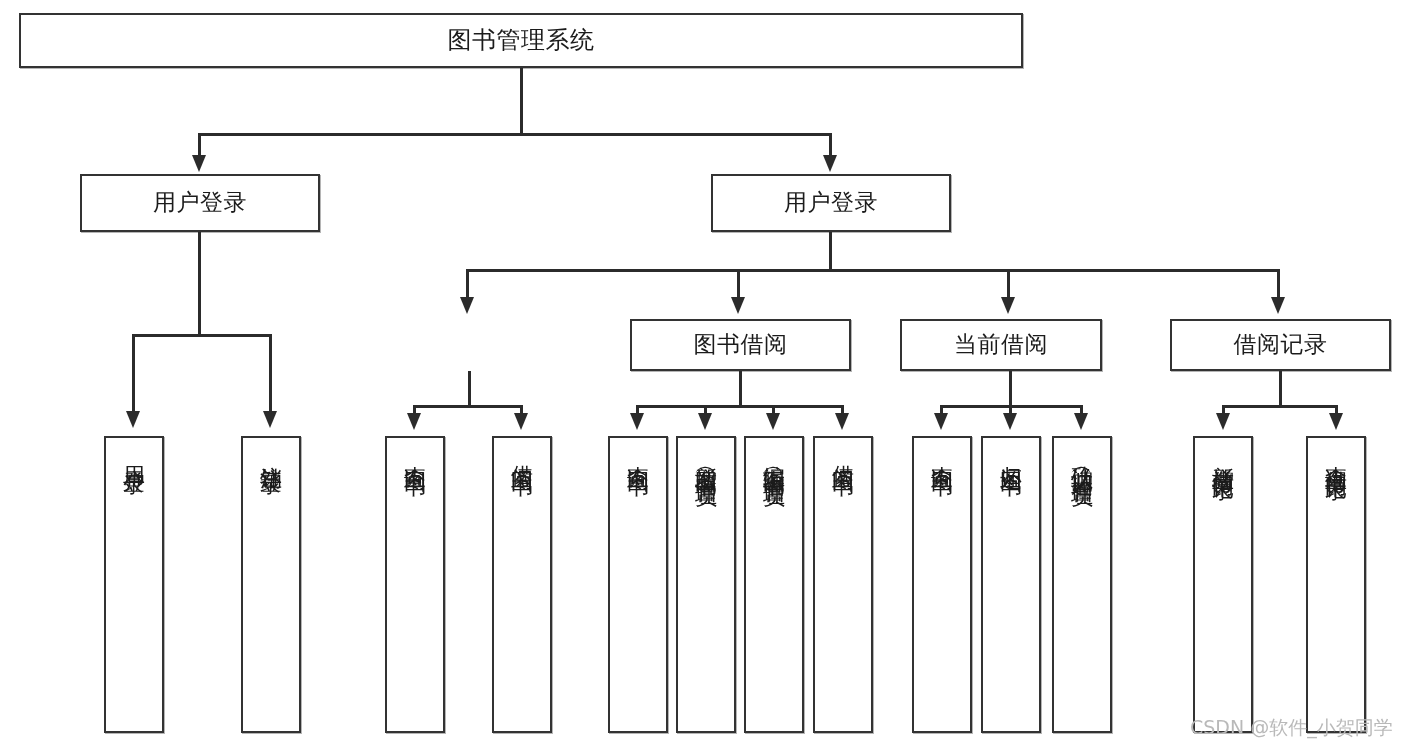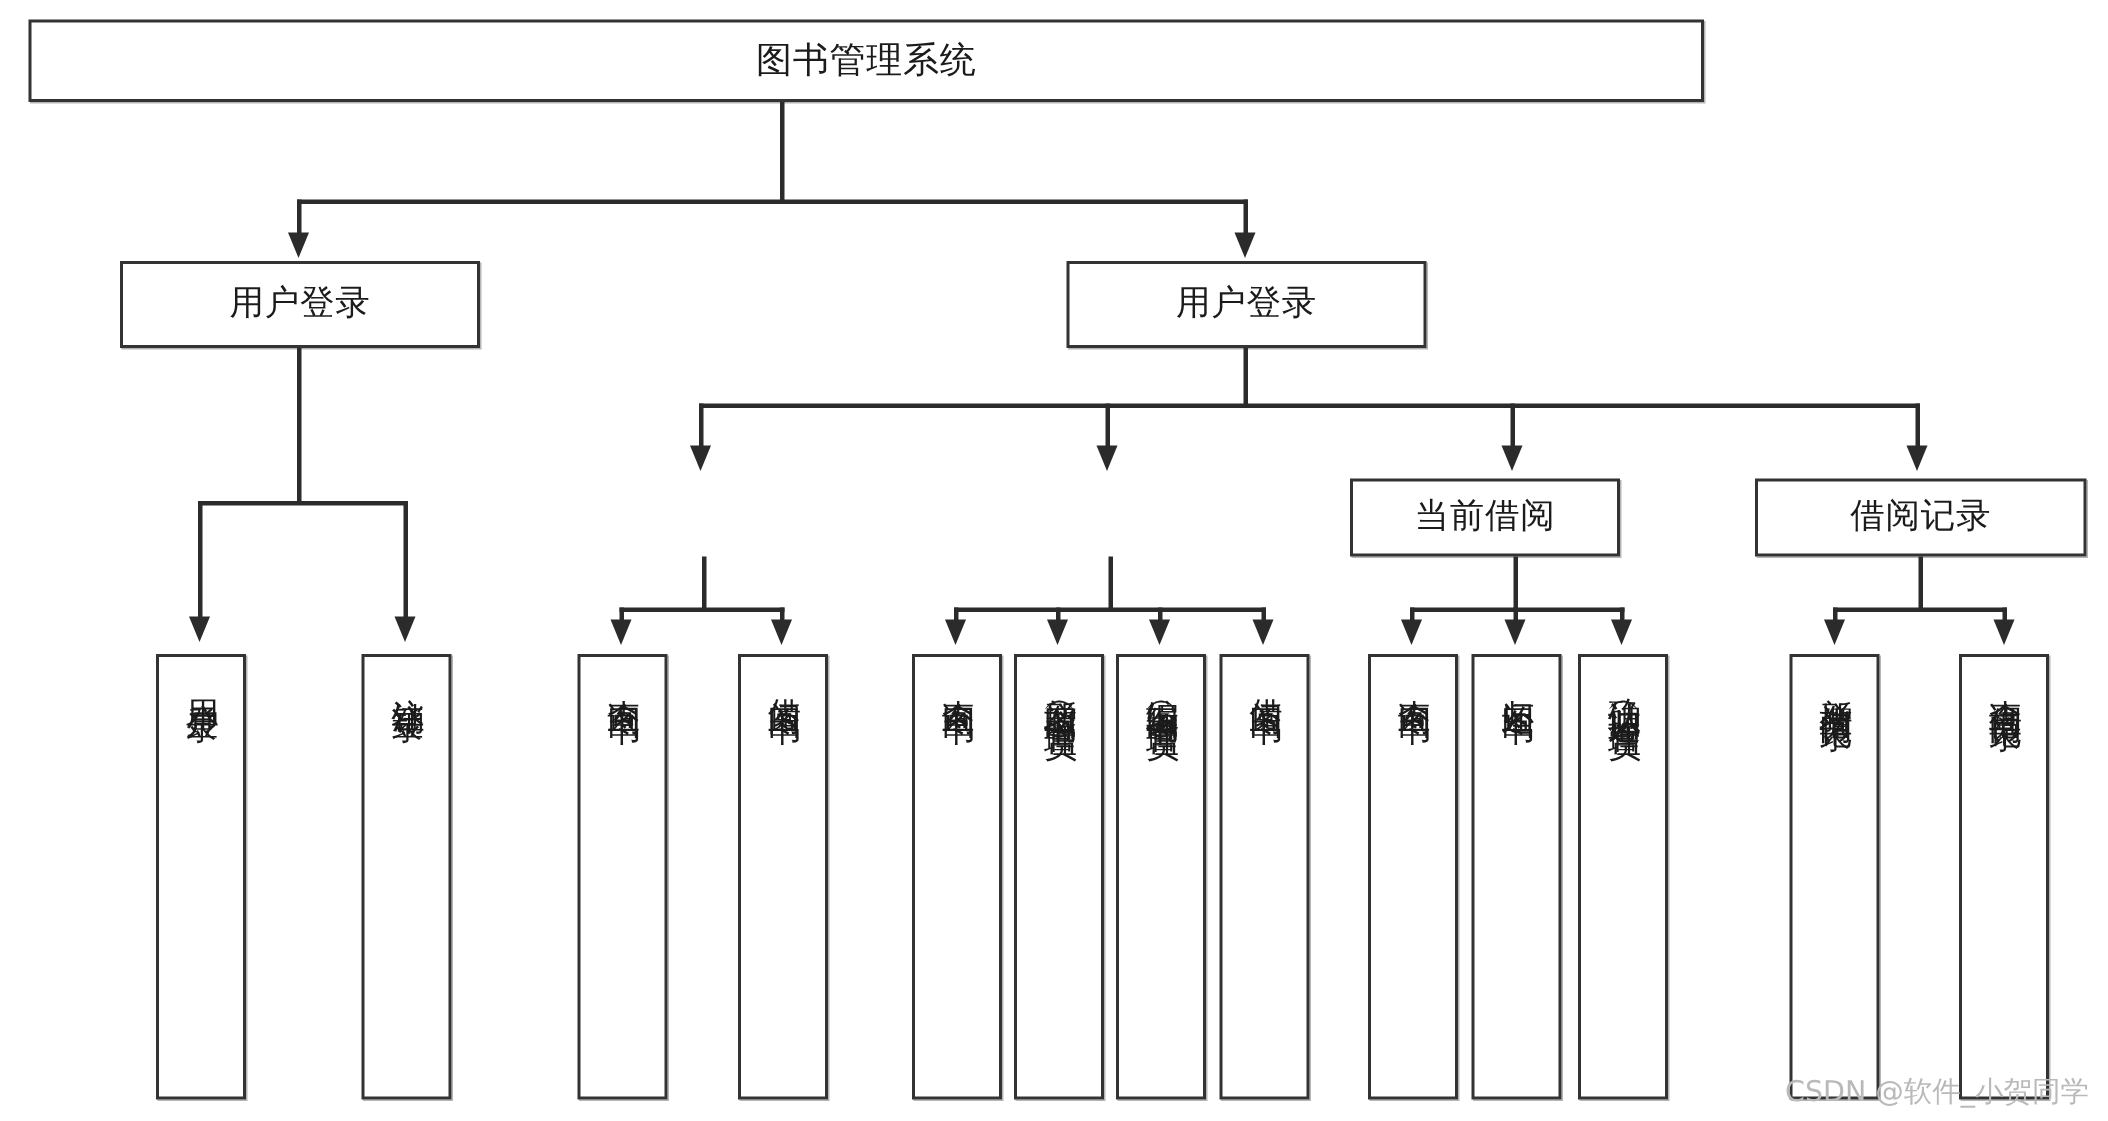--- a/index.html
+++ b/index.html
@@ -88,21 +88,21 @@
     white-space: nowrap;
     pointer-events: none;
     font-family: "DejaVu Sans", "Liberation Sans", sans-serif;
   }
 </style>
 </head>
 <body>
 
 <div id="canvas">
 
-  <div class="node root h" style="left:19px; top:13px; width:1117px; height:55px;">
+  <div class="node root h" style="left:19px; top:13px; width:1004px; height:55px;">
     <span class="label">图书管理系统</span>
   </div>
 
   <div class="ln v-line" style="left:520px; top:68px; width:3px; height:67px;"></div>
 
   <div class="ln h-line" style="left:198px; top:133px; width:634px; height:3px;"></div>
 
   <div class="ln v-line" style="left:198px; top:133px; width:3px; height:28px;"></div>
   <div class="arrow" style="left:192px; top:155px;"></div>
   <div class="ln v-line" style="left:829px; top:133px; width:3px; height:28px;"></div>
@@ -131,21 +131,24 @@
 
   <div class="ln v-line" style="left:737px; top:269px; width:3px; height:32px;"></div>
   <div class="arrow" style="left:731px; top:297px;"></div>
 
   <div class="ln v-line" style="left:1007px; top:269px; width:3px; height:32px;"></div>
   <div class="arrow" style="left:1001px; top:297px;"></div>
 
   <div class="ln v-line" style="left:1277px; top:269px; width:3px; height:32px;"></div>
   <div class="arrow" style="left:1271px; top:297px;"></div>
 
-  <div class="node h" style="left:900px; top:319px; width:180px; height:52px;">
+  <div class="node h" style="left:630px; top:319px; width:221px; height:52px;">
+    <span class="label">图书借阅</span>
+  </div>
+  <div class="node h" style="left:900px; top:319px; width:202px; height:52px;">
     <span class="label">当前借阅</span>
   </div>
   <div class="node h" style="left:1170px; top:319px; width:221px; height:52px;">
     <span class="label">借阅记录</span>
   </div>
 
   <div class="ln v-line" style="left:468px; top:371px; width:3px; height:37px;"></div>
   <div class="ln h-line" style="left:413px; top:405px; width:110px; height:3px;"></div>
   <div class="ln v-line" style="left:413px; top:405px; width:3px; height:14px;"></div>
   <div class="arrow" style="left:407px; top:413px;"></div>

